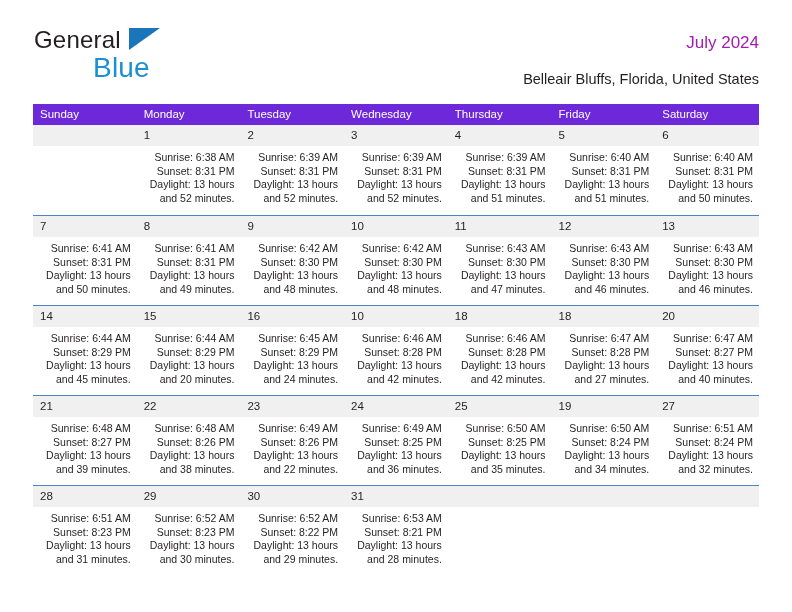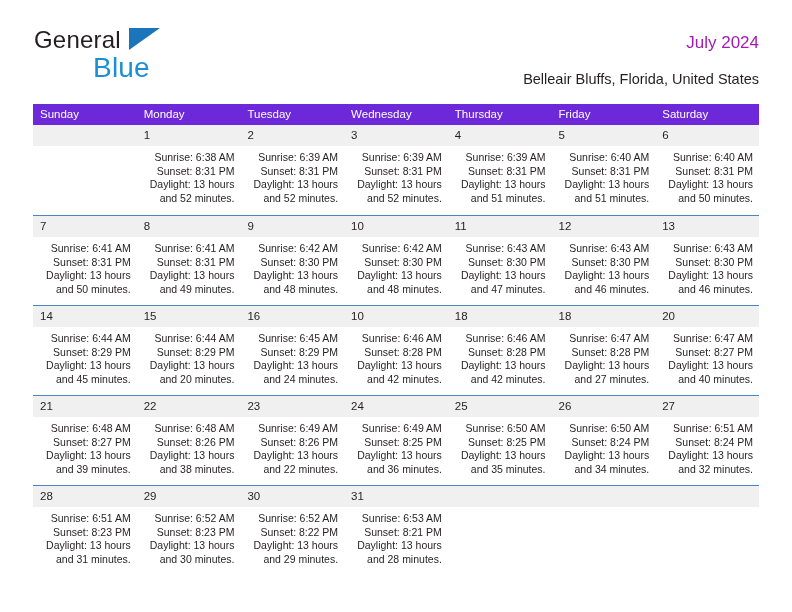--- a/index.html
+++ b/index.html
@@ -455,21 +455,21 @@
               <div class="dayinfo">
                 <div>Sunrise: 6:50 AM</div>
                 <div>Sunset: 8:25 PM</div>
                 <div>Daylight: 13 hours</div>
                 <div>and 35 minutes.</div>
               </div>
             </div>
           </td>
           <td>
             <div class="daycell">
-              <div class="daynum">26</div>
+              <div class="daynum">19</div>
               <div class="dayinfo">
                 <div>Sunrise: 6:50 AM</div>
                 <div>Sunset: 8:24 PM</div>
                 <div>Daylight: 13 hours</div>
                 <div>and 34 minutes.</div>
               </div>
             </div>
           </td>
           <td>
             <div class="daycell">

